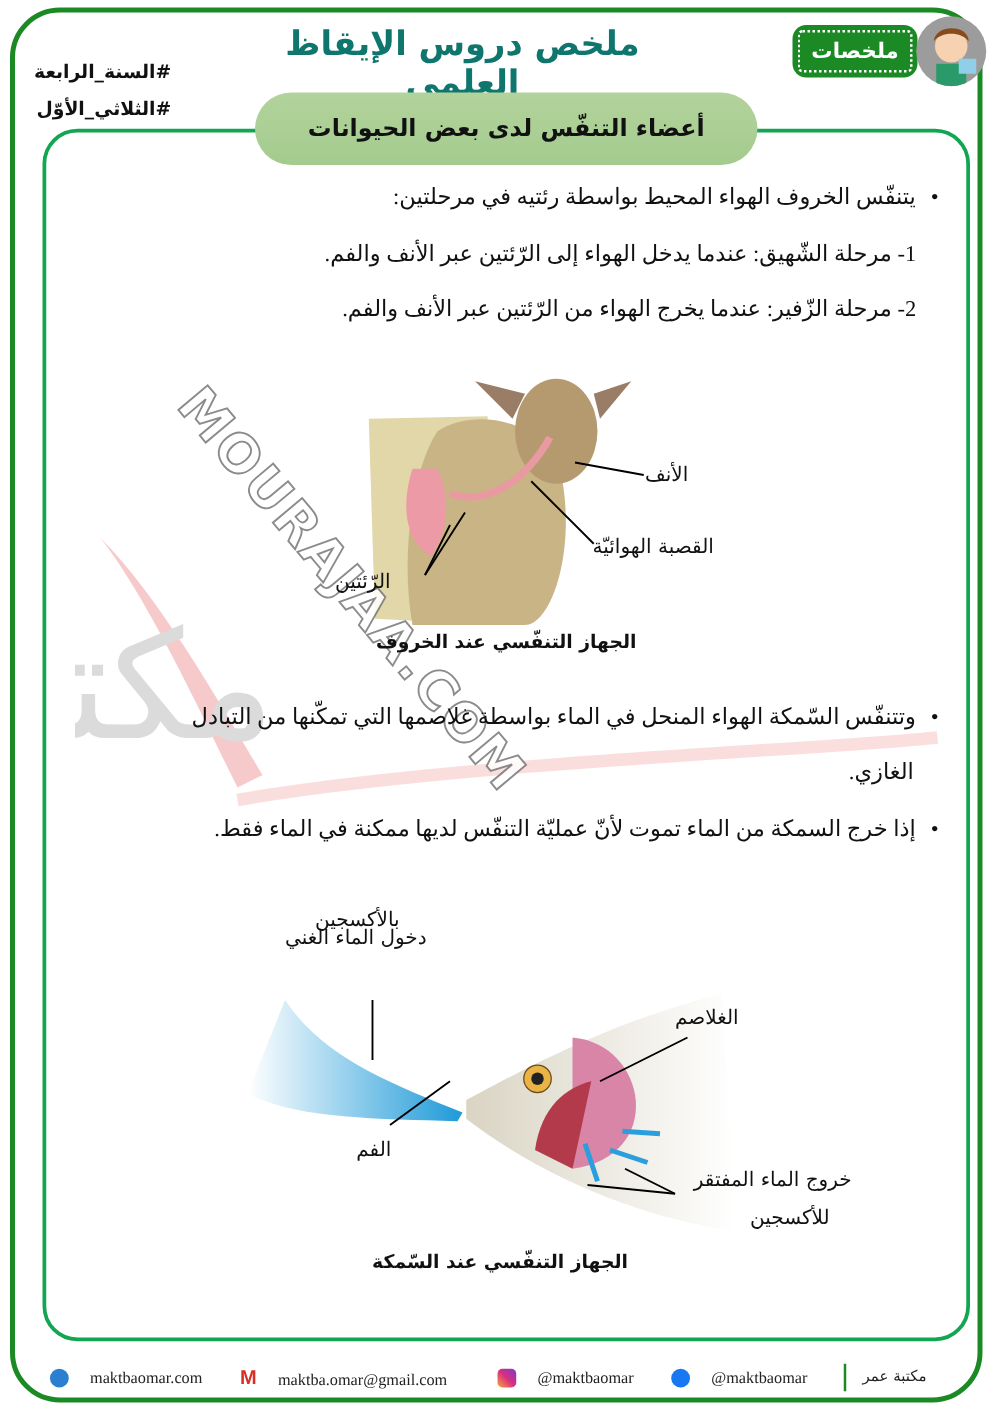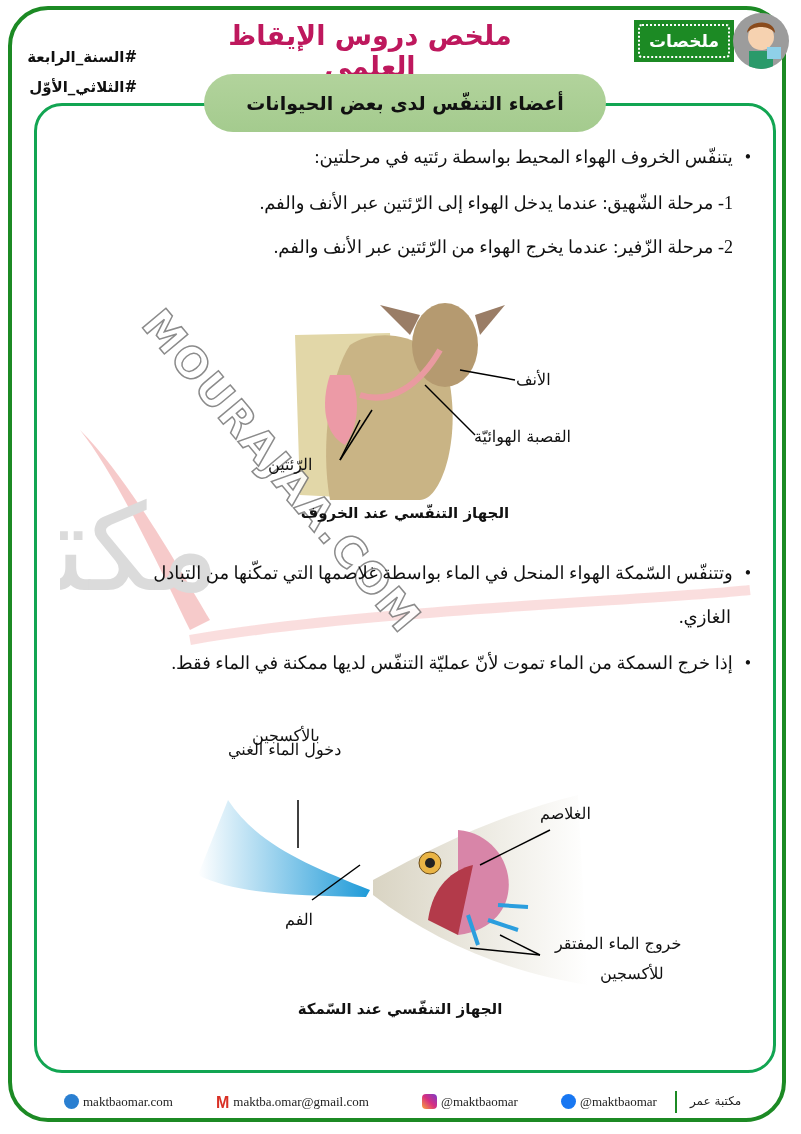--- a/index.html
+++ b/index.html
@@ -1,31 +1,31 @@
 <!DOCTYPE html>
 <html><head>
   <meta charset="utf-8">
   <style>
     html, body { margin:0; padding:0; background:#ffffff; }
     body { width:801px; height:1134px; position:relative; overflow:hidden; font-family:"DejaVu Sans", sans-serif; color:#111; }
     .outer { position:absolute; left:8px; top:6px; width:778px; height:1116px; border:4px solid #1c8a24; border-radius:40px; box-sizing:border-box; }
     .inner { position:absolute; left:34px; top:103px; width:742px; height:970px; border:3px solid #12a552; border-radius:28px; box-sizing:border-box; }
-    .badge { position:absolute; left:634px; top:20px; width:100px; height:42px; background:#1c8a24; border-radius:0; }
+    .badge { position:absolute; left:634px; top:20px; width:100px; height:42px; background:#1c8a24; border-radius:11px; }
     .badge-inner { position:absolute; left:4px; top:4px; right:4px; bottom:4px; border:2px dotted #fff; border-radius:4px; color:#fff; font-weight:bold; font-size:17px; display:flex; align-items:center; justify-content:center; }
     .avatar { position:absolute; left:733px; top:13px; width:56px; height:56px; border-radius:50%; background:#9c9c9c; overflow:hidden; }
-    .main-title { position:absolute; left:200px; top:20px; width:340px; text-align:center; font-size:27px; font-weight:bold; color:#be185d; direction:rtl; }
+    .main-title { position:absolute; left:200px; top:20px; width:340px; text-align:center; font-size:27px; font-weight:bold; color:#0f766e; direction:rtl; }
     .tag { position:absolute; right:664px; font-size:15px; font-weight:bold; direction:rtl; white-space:nowrap;margin-top:24px; }
     .section-pill { position:absolute; left:204px; top:74px; width:402px; height:58px; border-radius:29px; background:linear-gradient(#b2d39c,#a4cb8e); display:flex; align-items:center; justify-content:center; font-size:19px; font-weight:bold; direction:rtl; }
     .line { position:absolute; direction:rtl; font-size:18px; font-family:Liberation Serif, serif; white-space:nowrap; }
     .bullet::before { content:"•"; margin-left:12px; }
     .caption { position:absolute; font-size:15px; font-weight:bold; direction:rtl; text-align:center; white-space:nowrap; }
     .label { position:absolute; font-size:16px; direction:rtl; white-space:nowrap; font-family:"DejaVu Serif", serif; }
     .wm-text { position:absolute; left:170px; top:300px; font-size:42px; font-weight:bold; color:#fff; -webkit-text-stroke:1.5px #777; transform:rotate(50deg); transform-origin:left top; letter-spacing:2px; opacity:0.85; }
     .footer { position:absolute; top:1094px; left:40px; right:40px; height:22px; font-family:"Liberation Serif", serif; font-size:13px; color:#222; }
-    .f-item { position:absolute; display:flex; align-items:flex-start; gap:4px;margin-left:24px; }
+    .f-item { position:absolute; display:flex; align-items:flex-end; gap:17px; }
     .f-icon { width:15px; height:15px; border-radius:50%; display:inline-block; }
   </style>
 </head>
 <body>
 
 <div class="outer"></div>
 <div class="inner"></div>
 
 <svg style="position:absolute;left:60px;top:420px;opacity:0.35" width="700" height="240">
   <path d="M20 10 C 60 60, 110 170, 130 210 L 150 200 C 120 150, 70 60, 20 10 Z" fill="#e86a6a"></path>

